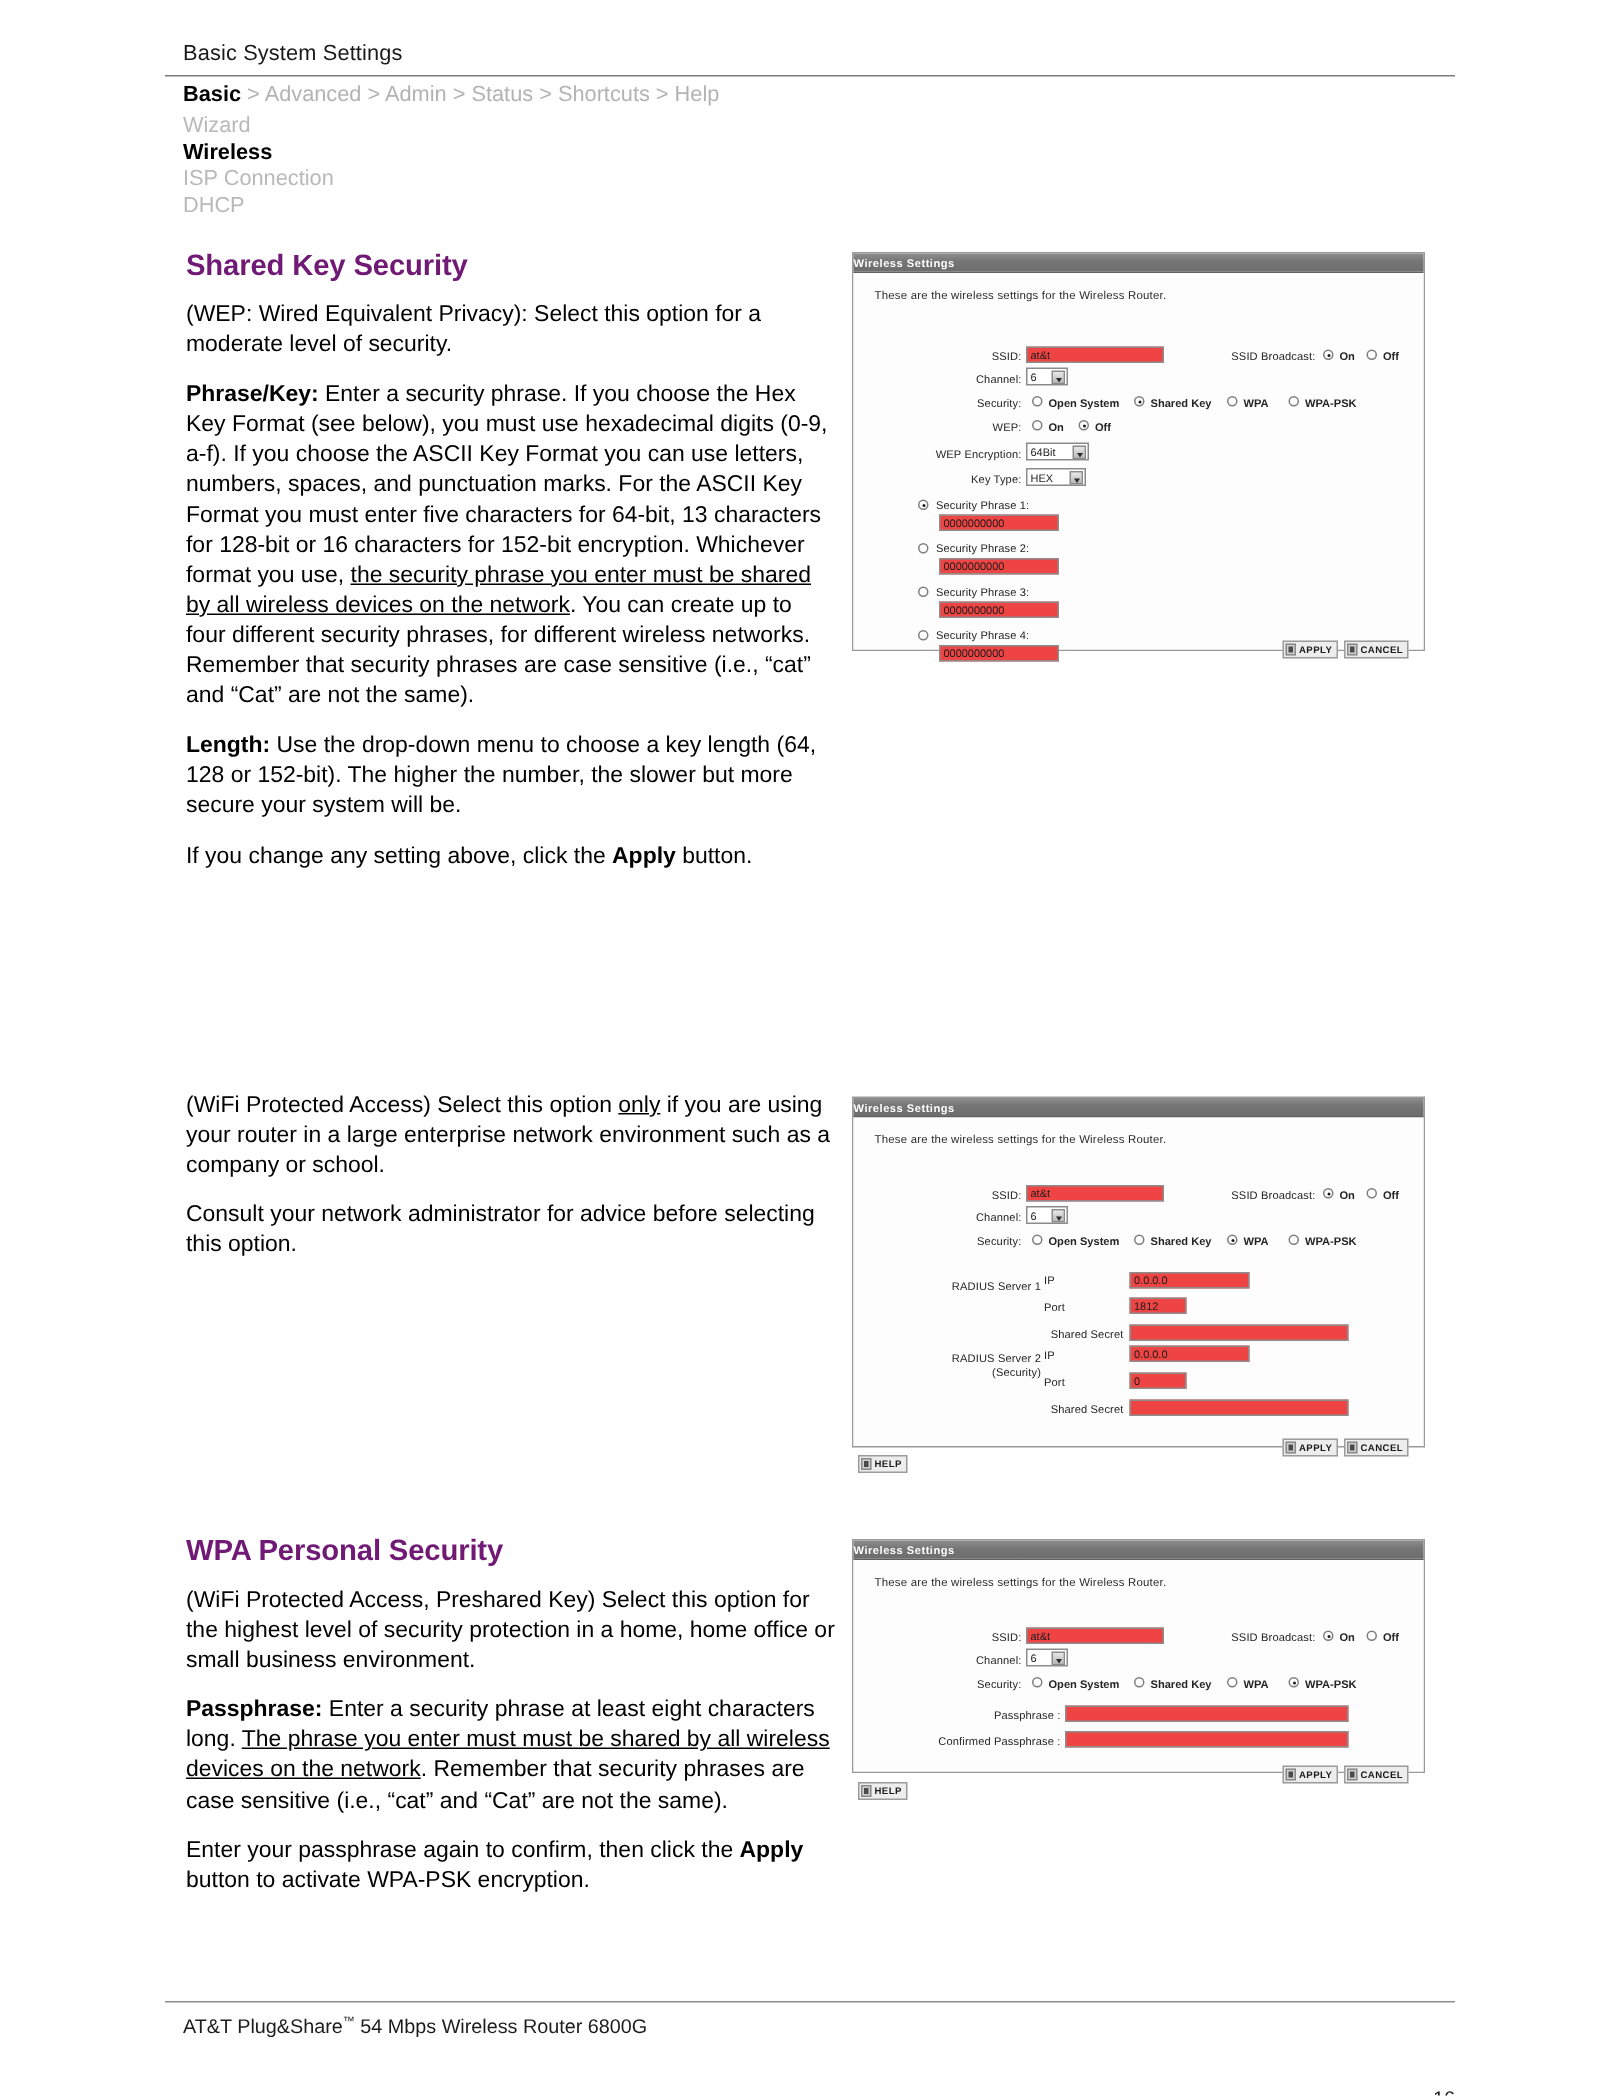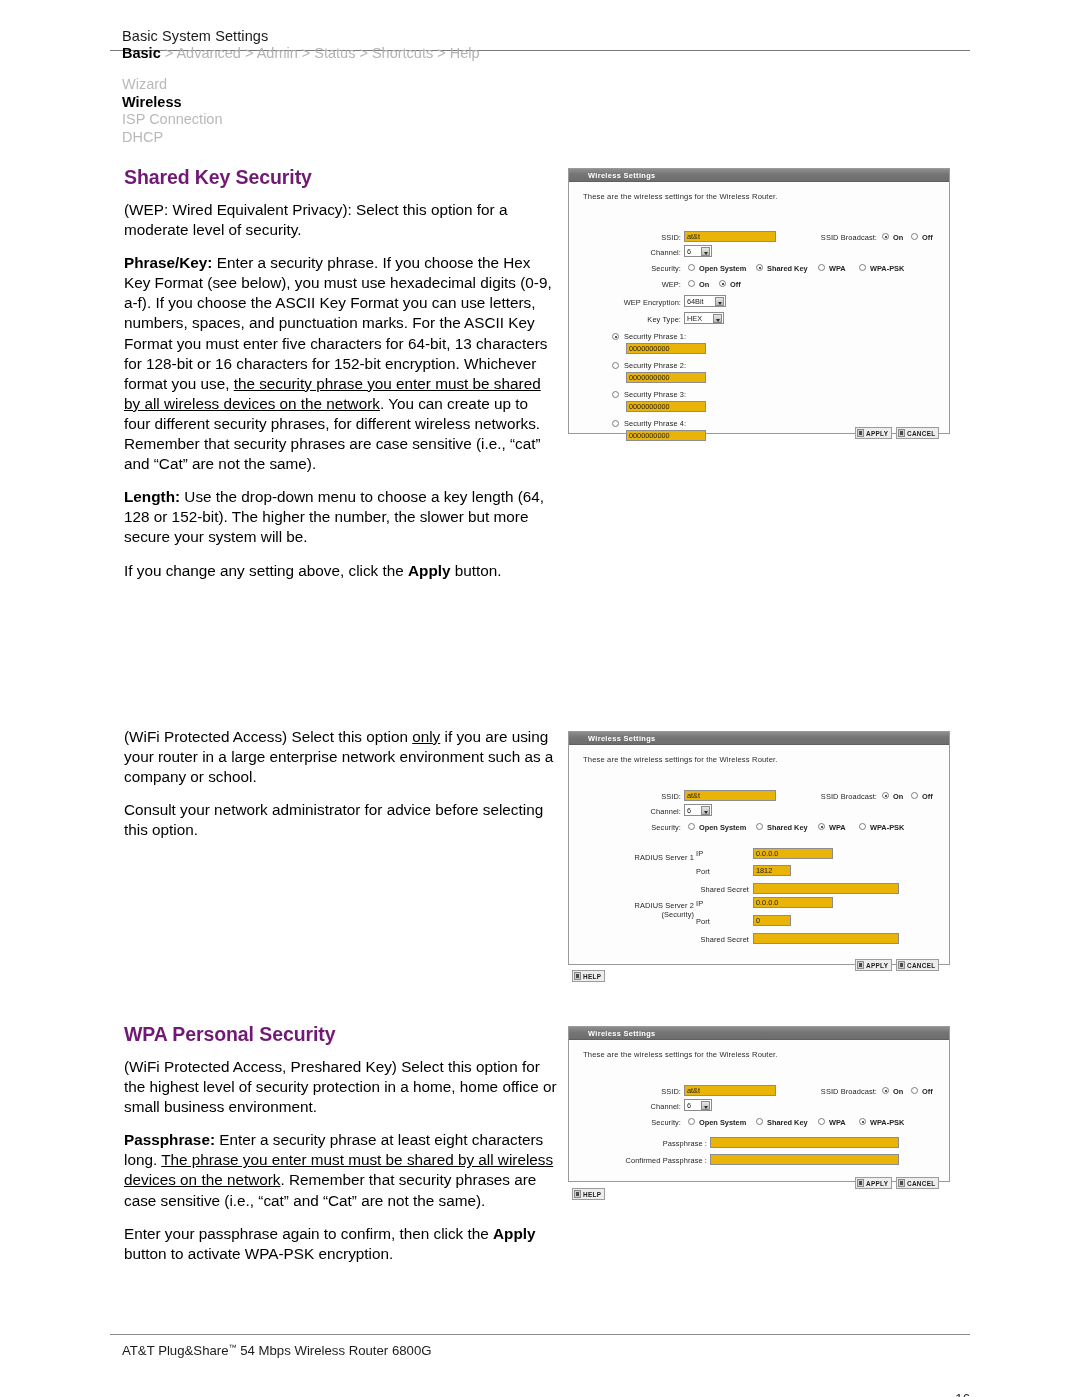--- a/index.html
+++ b/index.html
@@ -19,21 +19,21 @@
   
   .hdr-title {
     position: absolute; left: 122px; top: 28px;
     font-size: 14.5px; letter-spacing: .1px; color: #1a1a1a;
   }
   .hdr-rule {
     position: absolute; left: 110px; top: 50px; width: 860px; height: 1px;
     background: #7a7a7a;
   }
   .breadcrumb {
-    position: absolute; left: 122px; top: 45px;
+    position: absolute; left: 122px; top: 55px;
     font-size: 14.5px; white-space: nowrap;
   }
   .breadcrumb .crumb-active { font-weight: bold; color: #000; }
   .breadcrumb .crumb { color: #b3b3b3; }
   .breadcrumb .sep { color: #b3b3b3; }
 
   .subnav { position: absolute; left: 122px; top: 76px; font-size: 14.5px; }
   .subnav .sn { display: block; line-height: 17.5px; color: #b9b9b9; }
   .subnav .sn.on { color: #000; font-weight: bold; }
 
@@ -55,39 +55,39 @@
   .panel {
     position: absolute;
     background: #ffffff;
     border: 1px solid #9a9a9a;
     box-shadow: 0 0 0 1px #ffffff;
   }
   .panel-title {
     height: 13px; line-height: 13px;
     background: linear-gradient(to bottom, #8e8e8e 0%, #757575 45%, #6d6d6d 100%);
     color: #ffffff; font-weight: bold; font-size: 7.4px;
-    padding-left: 19px; letter-spacing: .35px;
+    padding-left: 0; letter-spacing: .35px;
     border-bottom: 1px solid #5f5f5f;
     font-family: "Liberation Sans", sans-serif;
   }
   .panel-body { position: relative; background: #fdfdfd; }
   .panel-intro {
     position: absolute; left: 14px; top: 10px;
     font-size: 7.6px; color: #2b2b2b; letter-spacing: .15px;
   }
 
   
   .flbl {
     position: absolute; font-size: 7.4px; color: #242424;
     text-align: right; letter-spacing: .1px; white-space: nowrap;
   }
   .flbl-l { text-align: left; }
   .tbox {
     position: absolute; border: 1px solid #8d8d8d;
-    background: #eab308; font-size: 7.3px; color: #1c1c1c;
+    background: #ef4444; font-size: 7.3px; color: #1c1c1c;
     padding: 0 2px; line-height: 10px; height: 11px;
     overflow: hidden; white-space: nowrap;
     font-family: "Liberation Sans", sans-serif;
   }
 
   
   .radio {
     position: absolute; width: 7px; height: 7px; border-radius: 50%;
     border: 1px solid #7d7d7d; background: #ffffff;
   }

